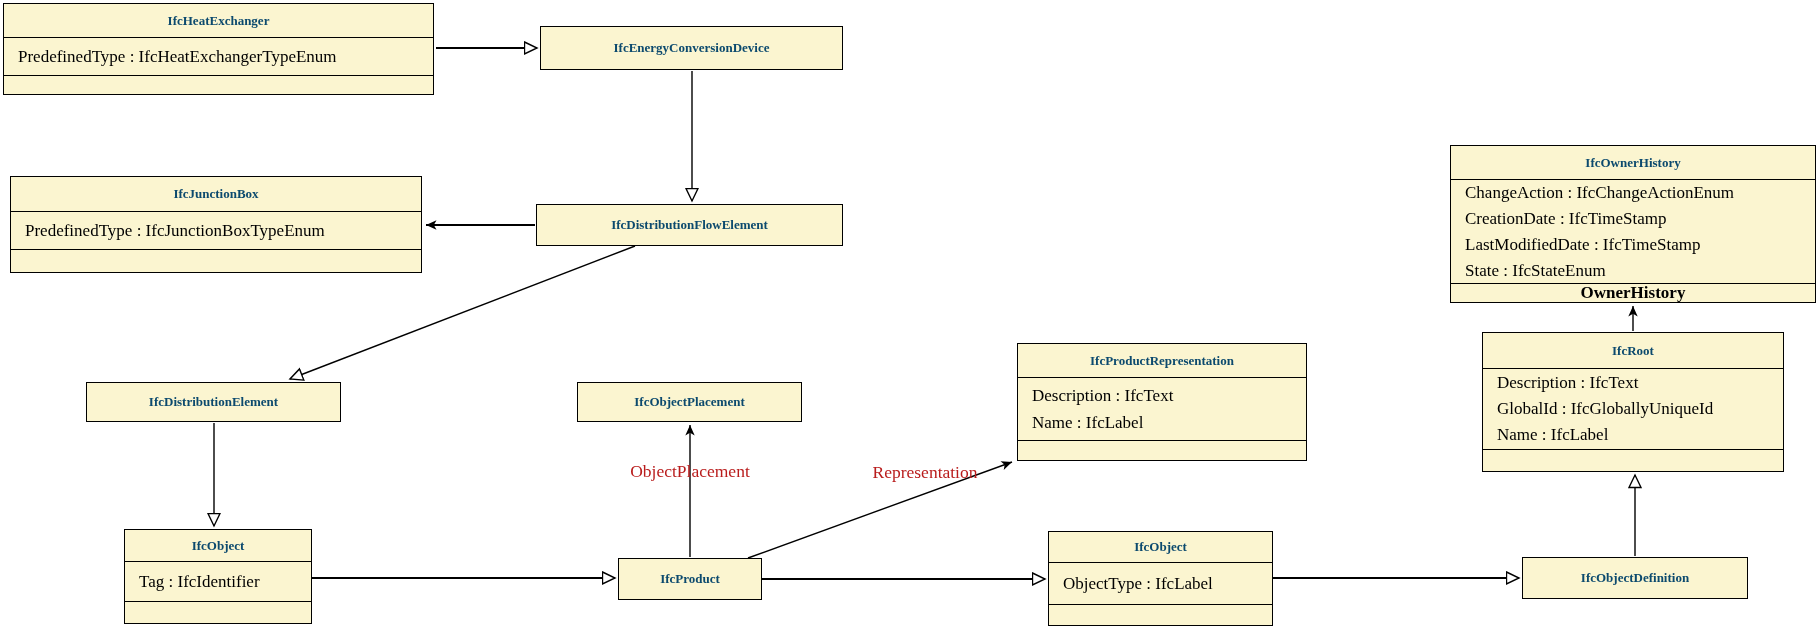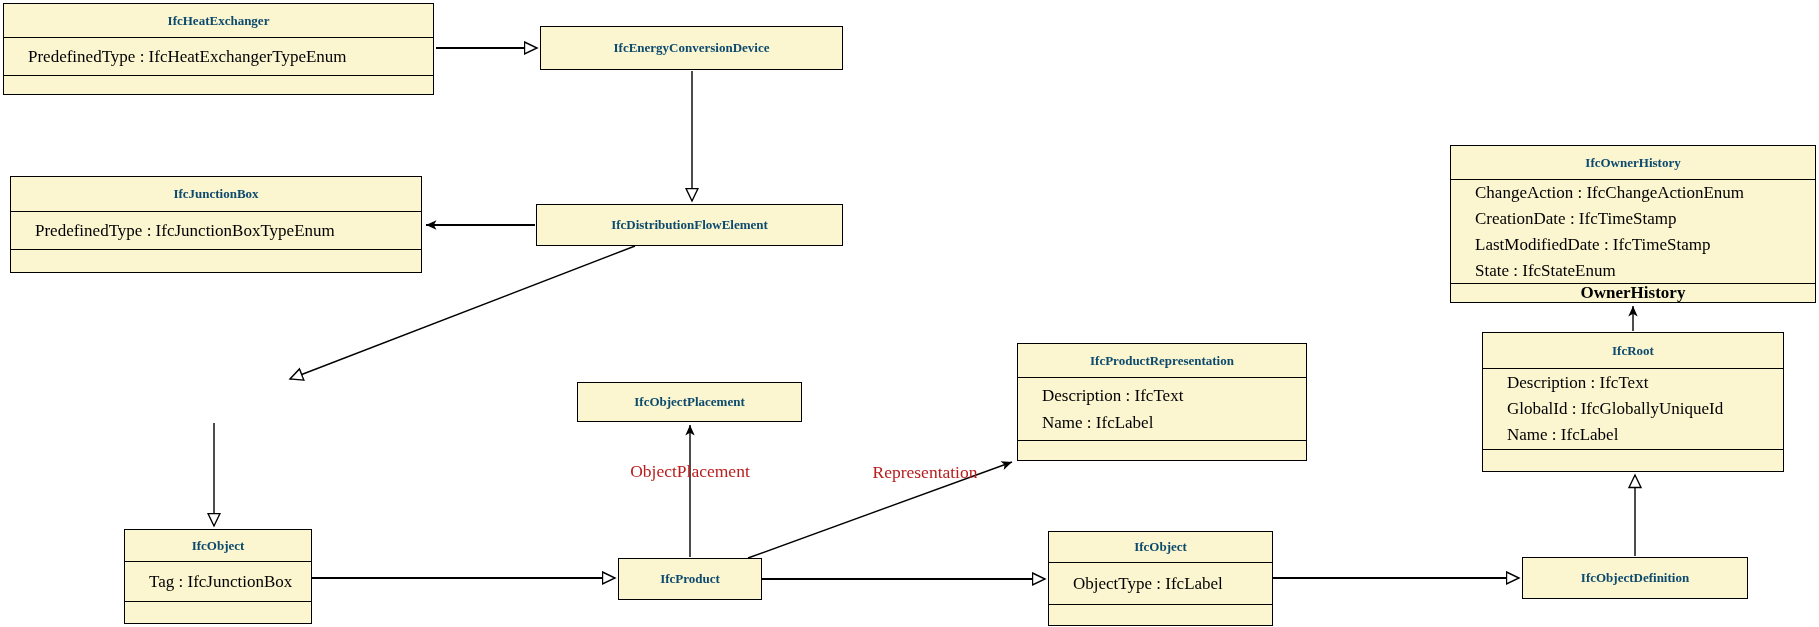--- a/index.html
+++ b/index.html
@@ -26,21 +26,21 @@
   }
   .title{
     font-weight:700;font-size:13px;color:#0c4a6e;
     display:flex;align-items:center;justify-content:center;
     text-align:center;flex:0 0 auto;white-space:nowrap;
   }
   .title.fill{flex:1 1 auto;}
   .attrs{
     border-top:1.3px solid var(--box-border);
     display:flex;flex-direction:column;justify-content:center;
-    padding-left:24px;flex:0 0 auto;box-sizing:border-box;
+    padding-left:14px;flex:0 0 auto;box-sizing:border-box;
   }
   .attr{font-size:17px;color:#000;white-space:nowrap;line-height:26px;}
   .empty{border-top:1.3px solid var(--box-border);flex:1 1 auto;}
   .footer{
     border-top:1.3px solid var(--box-border);
     flex:1 1 auto;display:flex;align-items:center;justify-content:center;
     font-size:17px;line-height:18px;color:#000;white-space:nowrap;font-weight:bold;
   }
   .edge-label{
     position:absolute;font-size:17.5px;color:#b91c1c;
@@ -92,20 +92,23 @@
   </div>
 
   <div class="box" style="left:540px;top:26px;width:303px;height:44px">
     <div class="title fill">IfcEnergyConversionDevice</div>
   </div>
 
   <div class="box" style="left:536px;top:204px;width:307px;height:42px">
     <div class="title fill">IfcDistributionFlowElement</div>
   </div>
 
+  <div class="box" style="left:86px;top:382px;width:255px;height:40px">
+    <div class="title fill">IfcDistributionElement</div>
+  </div>
 
   <div class="box" style="left:577px;top:382px;width:225px;height:40px">
     <div class="title fill">IfcObjectPlacement</div>
   </div>
 
   <div class="box" style="left:1017px;top:343px;width:290px;height:118px">
     <div class="title" style="height:33px">IfcProductRepresentation</div>
     <div class="attrs" style="height:63px">
       <div class="attr" style="line-height:27px">Description : IfcText</div>
       <div class="attr" style="line-height:27px">Name : IfcLabel</div>
@@ -130,21 +133,21 @@
       <div class="attr">Description : IfcText</div>
       <div class="attr">GlobalId : IfcGloballyUniqueId</div>
       <div class="attr">Name : IfcLabel</div>
     </div>
     <div class="empty"></div>
   </div>
 
   <div class="box" style="left:124px;top:529px;width:188px;height:95px">
     <div class="title" style="height:31px">IfcObject</div>
     <div class="attrs" style="height:40px">
-      <div class="attr">Tag : IfcJunctionBox</div>
+      <div class="attr">Tag : IfcIdentifier</div>
     </div>
     <div class="empty"></div>
   </div>
 
   <div class="box" style="left:618px;top:558px;width:144px;height:42px">
     <div class="title fill">IfcProduct</div>
   </div>
 
   <div class="box" style="left:1048px;top:531px;width:225px;height:95px">
     <div class="title" style="height:30px">IfcObject</div>

